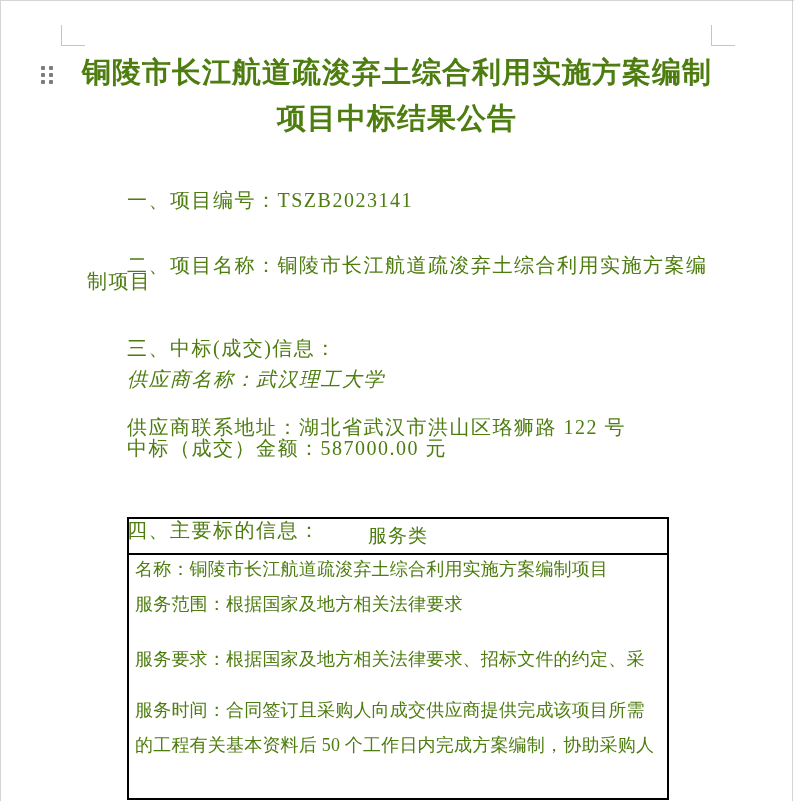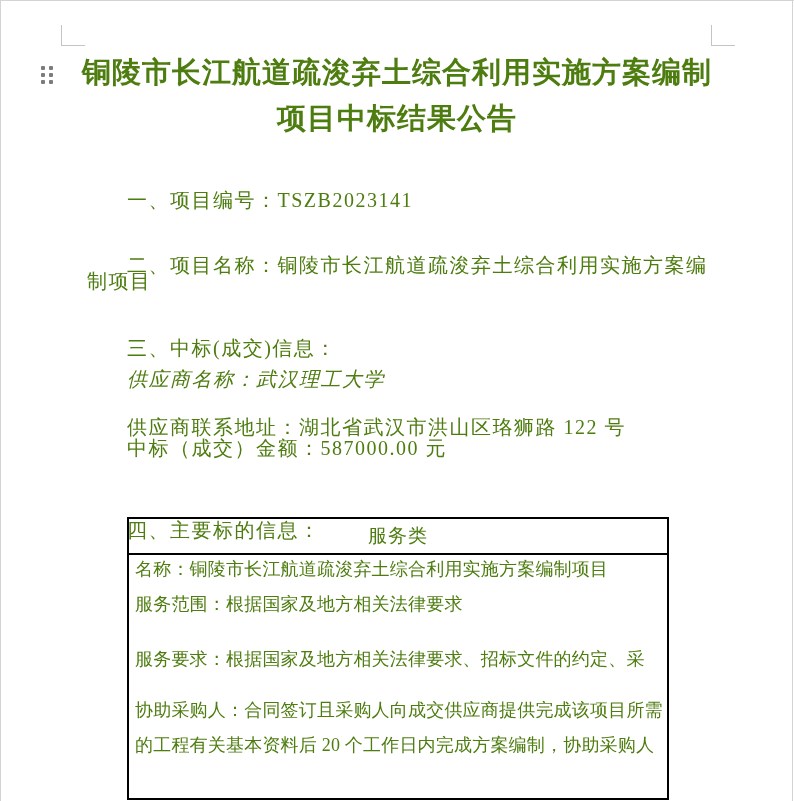--- a/index.html
+++ b/index.html
@@ -83,18 +83,18 @@
   <div class="bl l6"><b></b><span>中标（成交）金额：587000.00 元</span></div>
 
   <div class="bl l7"><b>四、主要标的信息：</b><span></span></div>
 
   <div class="svc-table">
     <div class="svc-head">服务类</div>
     <div class="svc-body">
       <div class="trow t0">名称：铜陵市长江航道疏浚弃土综合利用实施方案编制项目</div>
       <div class="trow t1">服务范围：根据国家及地方相关法律要求</div>
       <div class="trow t2">服务要求：根据国家及地方相关法律要求、招标文件的约定、采</div>
-      <div class="trow t4">协助采购人：合同签订且采购人向成交供应商提供完成该项目所需</div>
-      <div class="trow t5">的工程有关基本资料后 20 个工作日内完成方案编制，协助采购人</div>
+      <div class="trow t4">服务时间：合同签订且采购人向成交供应商提供完成该项目所需</div>
+      <div class="trow t5">的工程有关基本资料后 50 个工作日内完成方案编制，协助采购人</div>
     </div>
   </div>
 
 </div>
 
 </body></html>

